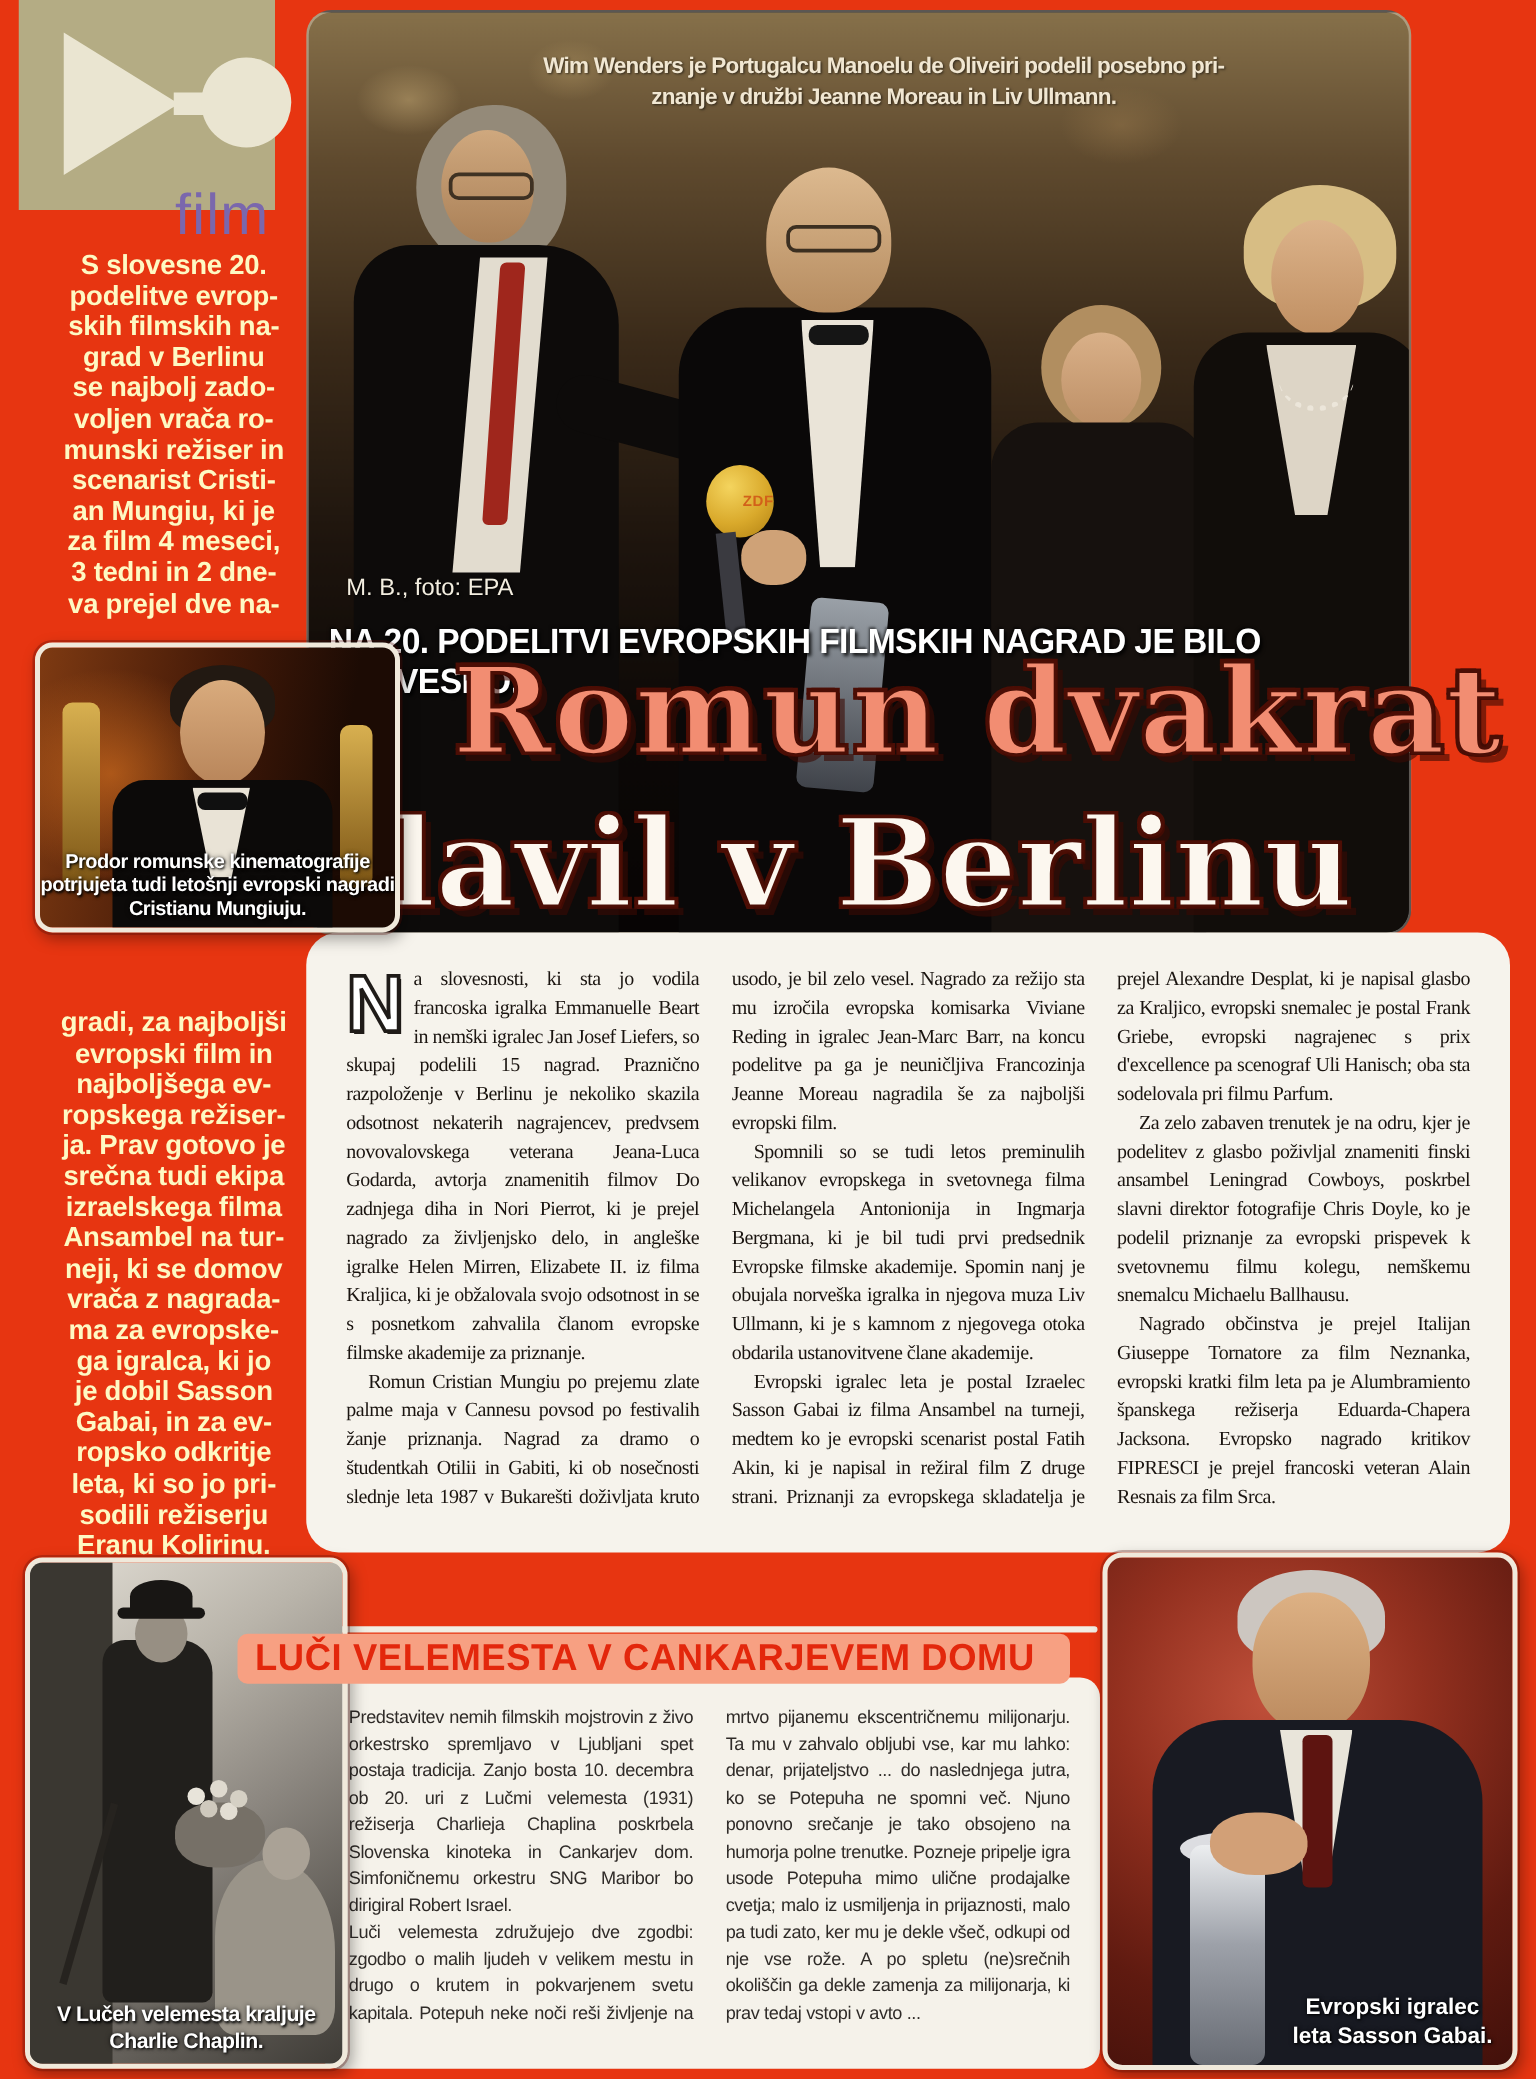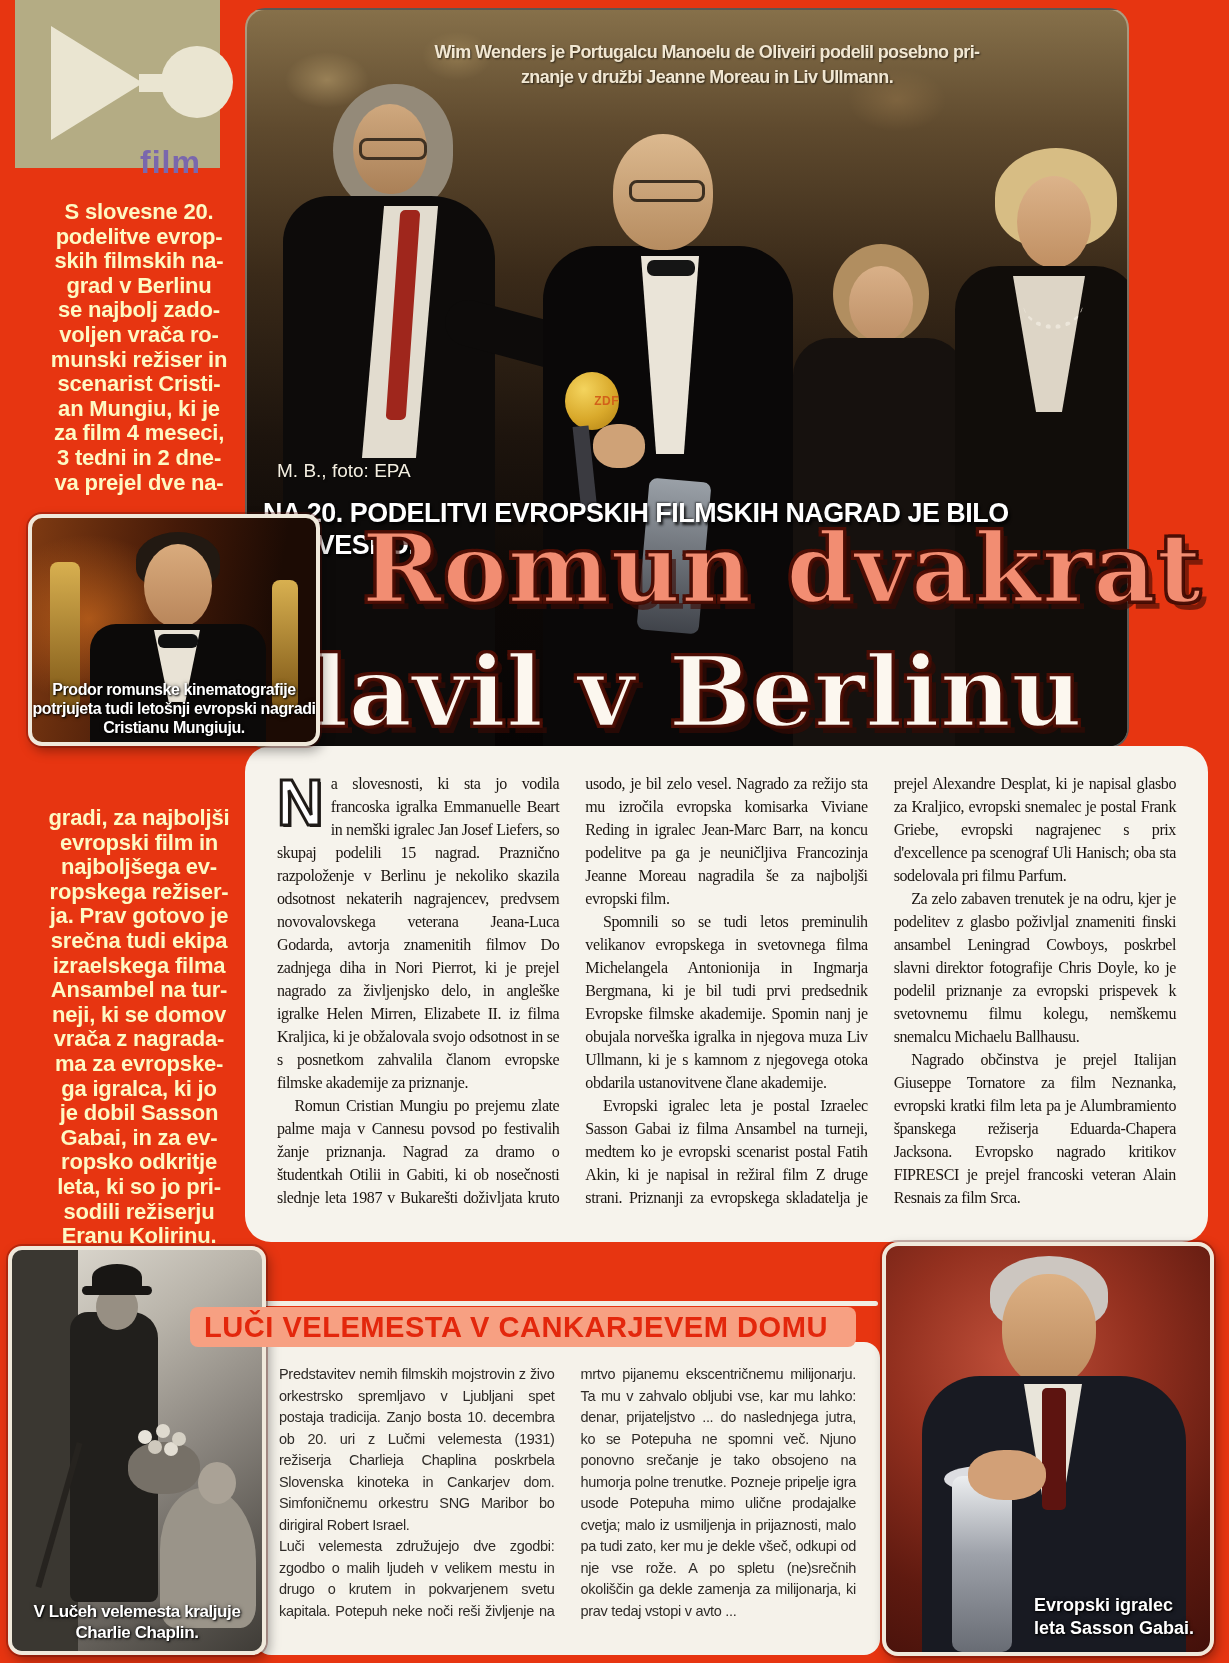--- a/index.html
+++ b/index.html
@@ -7,21 +7,21 @@
         font-family:"Liberation Sans",sans-serif;}
   .pre{white-space:pre-line;}
 
   
   .logo-box{position:absolute;left:15px;top:0;width:205px;height:168px;background:#b4ac84;}
   .logo-tri{position:absolute;left:36px;top:26px;width:0;height:0;
             border-top:57px solid transparent;border-bottom:57px solid transparent;
             border-left:92px solid #eae5d1;}
   .logo-conn{position:absolute;left:124px;top:74px;width:28px;height:18px;background:#eae5d1;}
   .logo-circle{position:absolute;left:146px;top:46px;width:72px;height:72px;border-radius:50%;background:#eae5d1;}
-  .film-label{position:absolute;left:140px;top:144px;font-size:32px;font-weight:bold;
+  .film-label{position:absolute;left:140px;top:144px;font-size:46px;font-weight:normal;
               color:#7a67ad;letter-spacing:1px;z-index:4;}
 
   
   .intro{position:absolute;left:25px;width:228px;font-weight:bold;font-size:22px;line-height:24.6px;
          color:#fef9c3;letter-spacing:-0.2px;text-align:center;}
   .intro-a{top:200px;}
   .intro-b{top:806px;}
 
   
   .main-photo{position:absolute;left:245px;top:8px;width:884px;height:740px;border-radius:20px;
@@ -111,21 +111,21 @@
   .lv-bar{position:absolute;left:190px;top:1307px;width:666px;height:40px;background:#f7a082;
       border-radius:8px;display:flex;align-items:center;padding-left:14px;box-sizing:border-box;z-index:3;}
   .lv-text{font-weight:bold;font-size:30px;letter-spacing:0.5px;color:#e3270c;transform:scaleX(.97);transform-origin:left;}
   .bottom-panel{position:absolute;left:255px;top:1342px;width:625px;height:313px;background:#f5f2ea;
       border-radius:16px;box-sizing:border-box;padding:22px 24px;z-index:2;}
   .bcols{column-count:2;column-gap:26px;font-size:14.5px;line-height:21.5px;letter-spacing:-0.3px;
       color:#2f2b28;text-align:justify;height:100%;}
   .bcols p{margin:0;}
 
   
-  .chaplin-photo{left:8px;top:1246px;width:258px;height:409px;border-radius:14px;z-index:2;
+  .chaplin-photo{left:20px;top:1246px;width:258px;height:409px;border-radius:14px;z-index:2;
       background:linear-gradient(145deg,#e3dfd6 0%,#b9b4aa 30%,#8d8881 55%,#5f5b55 80%,#3f3c37 100%);}
   .ch-door{left:0;top:0;width:66px;height:100%;background:#3a3731;}
   .ch-body{left:58px;top:62px;width:88px;height:290px;background:#211f1c;border-radius:18px 26px 8px 8px;}
   .ch-head{left:84px;top:34px;width:42px;height:46px;background:#978f83;border-radius:50%;}
   .ch-hat-top{left:80px;top:14px;width:50px;height:26px;background:#181614;border-radius:50% 50% 8% 8%;}
   .ch-hat-brim{left:70px;top:36px;width:70px;height:9px;background:#181614;border-radius:5px;}
   .ch-cane{left:44px;top:190px;width:6px;height:150px;background:#26231f;transform:rotate(16deg);}
   .ch-woman{left:148px;top:238px;width:96px;height:140px;background:#9a9489;border-radius:44% 52% 16% 16%;}
   .ch-woman-head{left:186px;top:212px;width:38px;height:42px;background:#aaa296;border-radius:50%;}
   .ch-basket{left:116px;top:192px;width:72px;height:52px;background:#767067;border-radius:45%;}
@@ -137,21 +137,21 @@
   .gabai-photo{left:882px;top:1242px;width:332px;height:414px;border-radius:16px;z-index:2;
       background:radial-gradient(circle at 40% 28%,#c0503a 0%,#93301f 35%,#5f1a10 70%,#42100a 100%);}
   .gb-hair{left:104px;top:10px;width:118px;height:74px;background:#ccc6c0;border-radius:50% 50% 38% 38%;}
   .gb-face{left:116px;top:28px;width:94px;height:112px;background:linear-gradient(180deg,#ddb184,#bb8a5e);border-radius:48%;}
   .gb-body{left:36px;top:130px;width:264px;height:276px;background:#181a22;border-radius:58px 66px 0 0;}
   .gb-shirt{left:138px;top:138px;width:58px;height:122px;background:#e9e5da;clip-path:polygon(0 0,100% 0,66% 100%,34% 100%);}
   .gb-tie{left:156px;top:142px;width:24px;height:122px;background:#5d1410;border-radius:5px;}
   .gb-stat-top{left:58px;top:220px;width:76px;height:26px;background:#dcdde1;border-radius:50%;}
   .gb-stat{left:66px;top:230px;width:60px;height:176px;background:linear-gradient(180deg,#eceef0,#9da1a9 45%,#686c74);border-radius:10px;}
   .gb-hand{left:82px;top:204px;width:78px;height:50px;background:#d2a077;border-radius:46%;}
-  .gb-cap{position:absolute;right:16px;bottom:12px;text-align:left;font-weight:bold;font-size:18px;
+  .gb-cap{position:absolute;right:16px;bottom:12px;text-align:center;font-weight:bold;font-size:18px;
       line-height:23px;color:#fff;text-shadow:1px 1px 2px #000,0 0 4px rgba(0,0,0,.6);z-index:3;}
 </style>
 </head>
 <body>
 
 <div class="page">
 
   <div class="logo-box">
     <div class="logo-tri"></div>
     <div class="logo-conn"></div>

